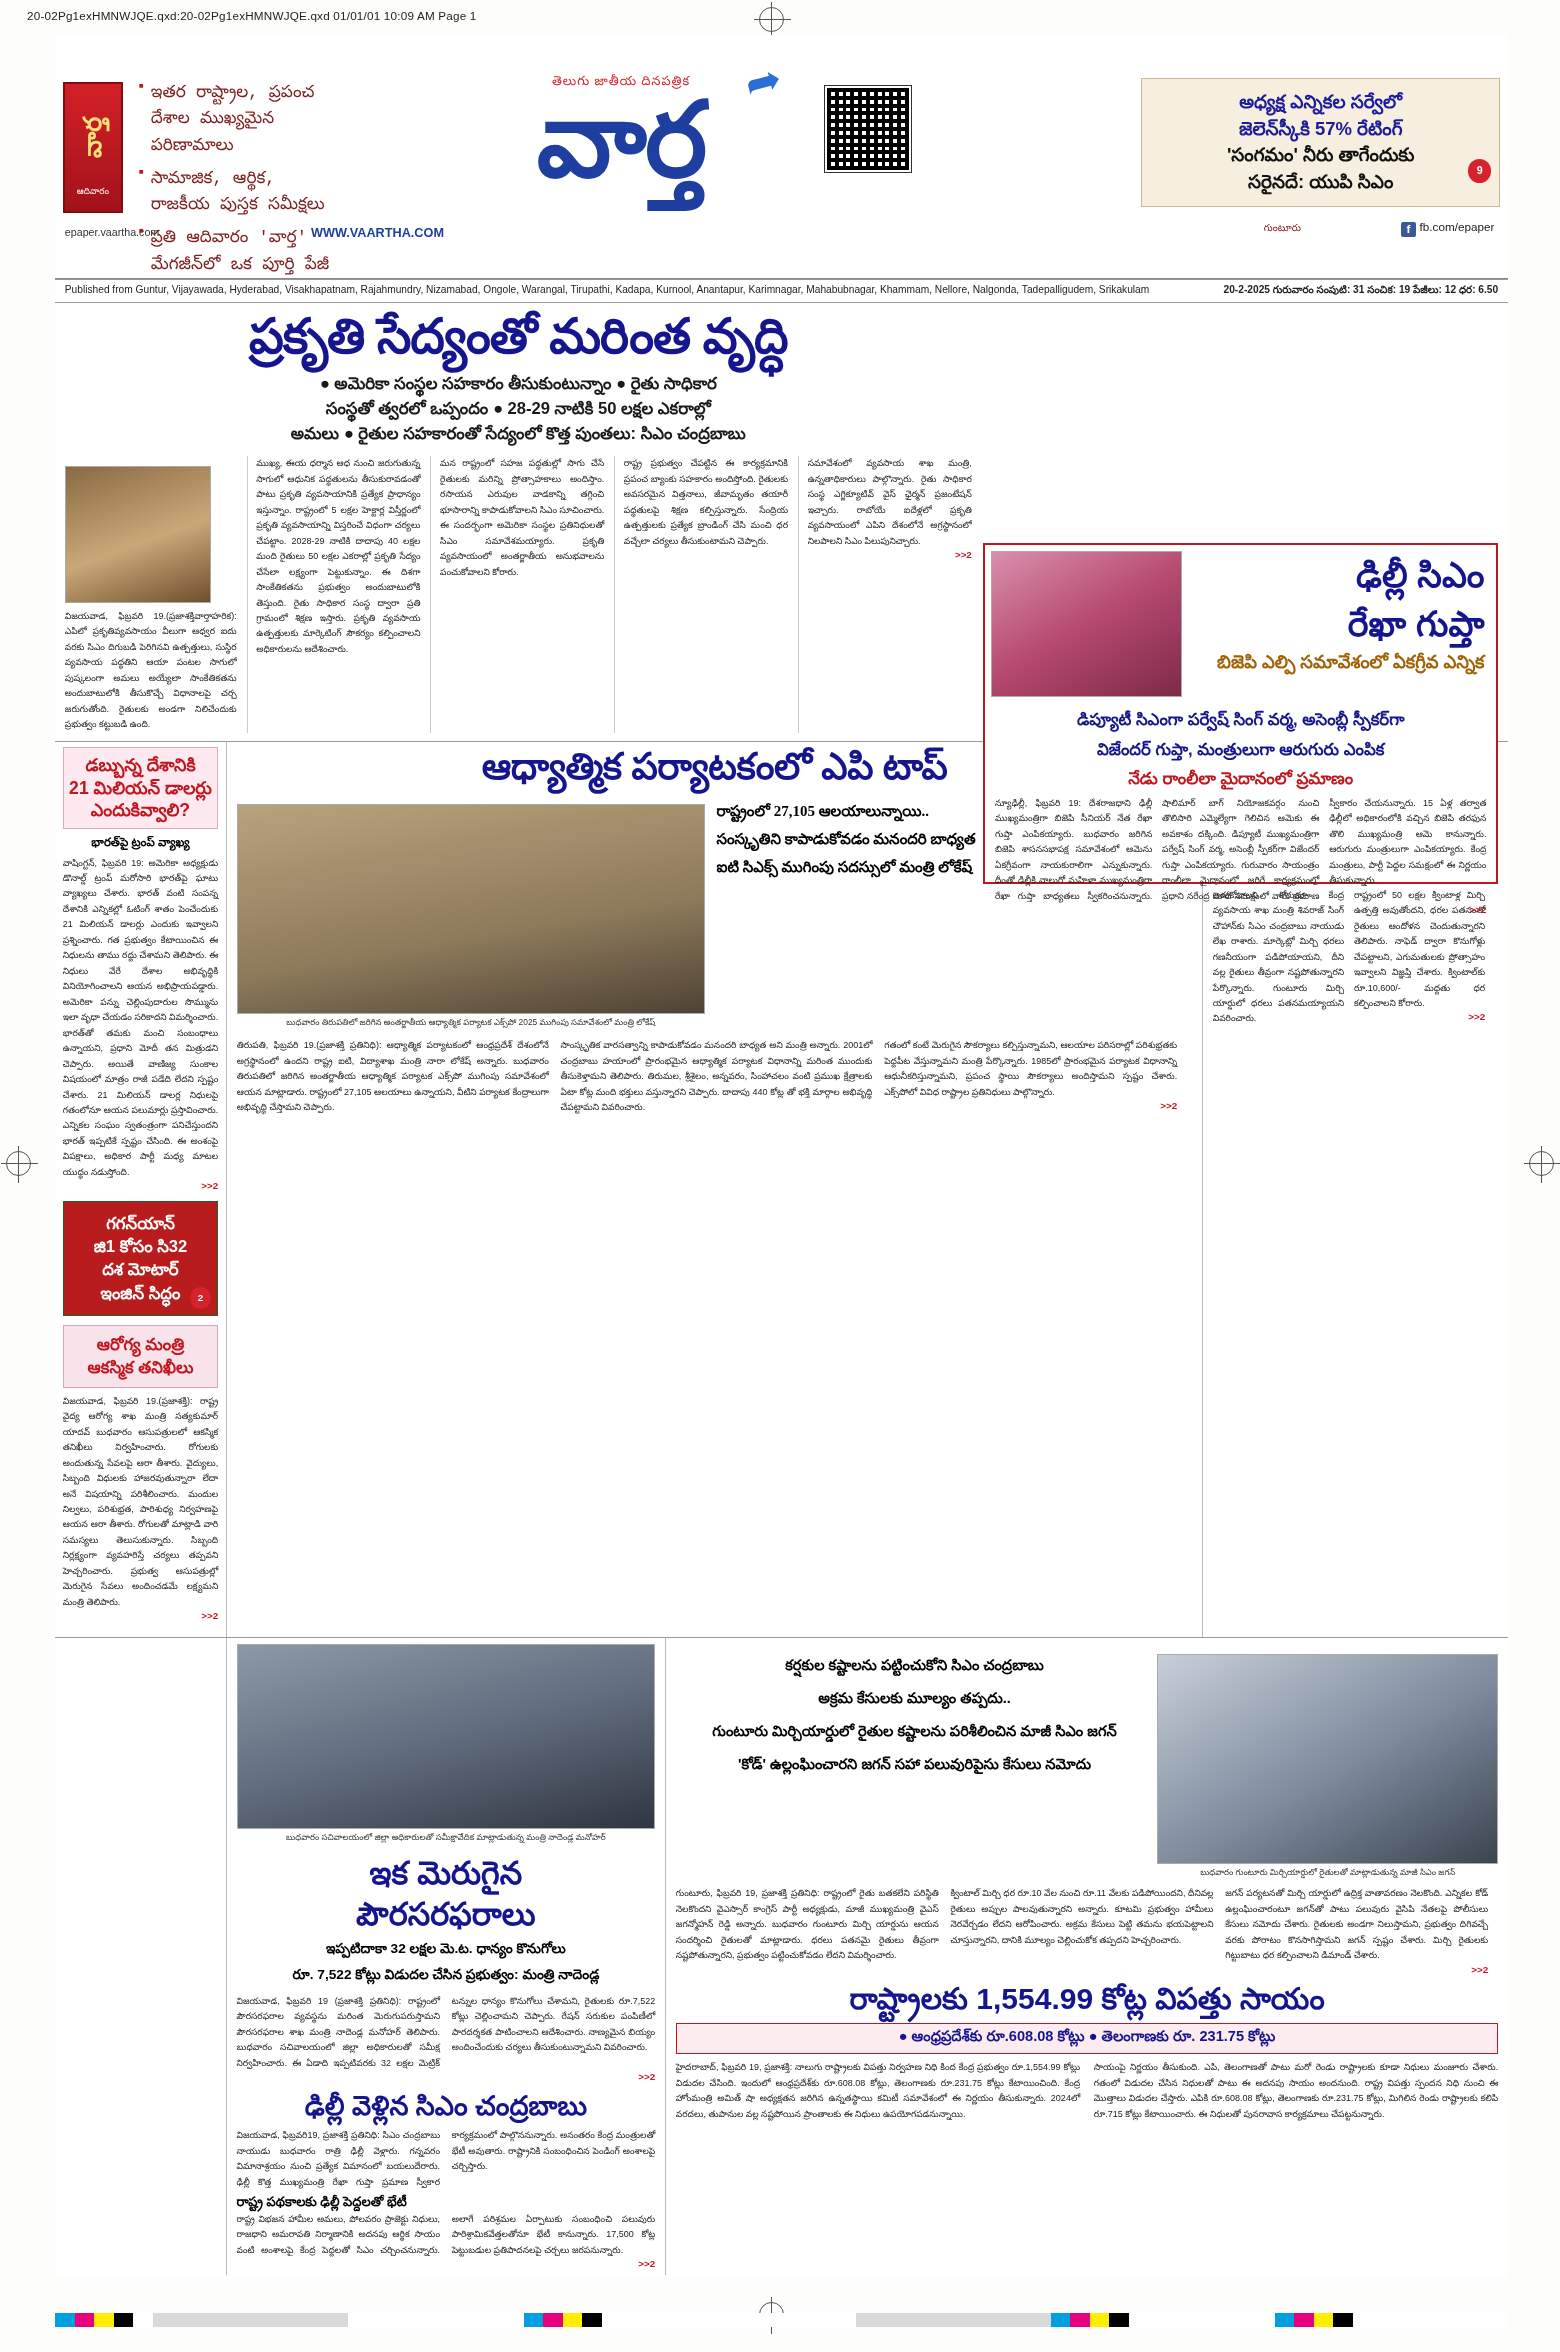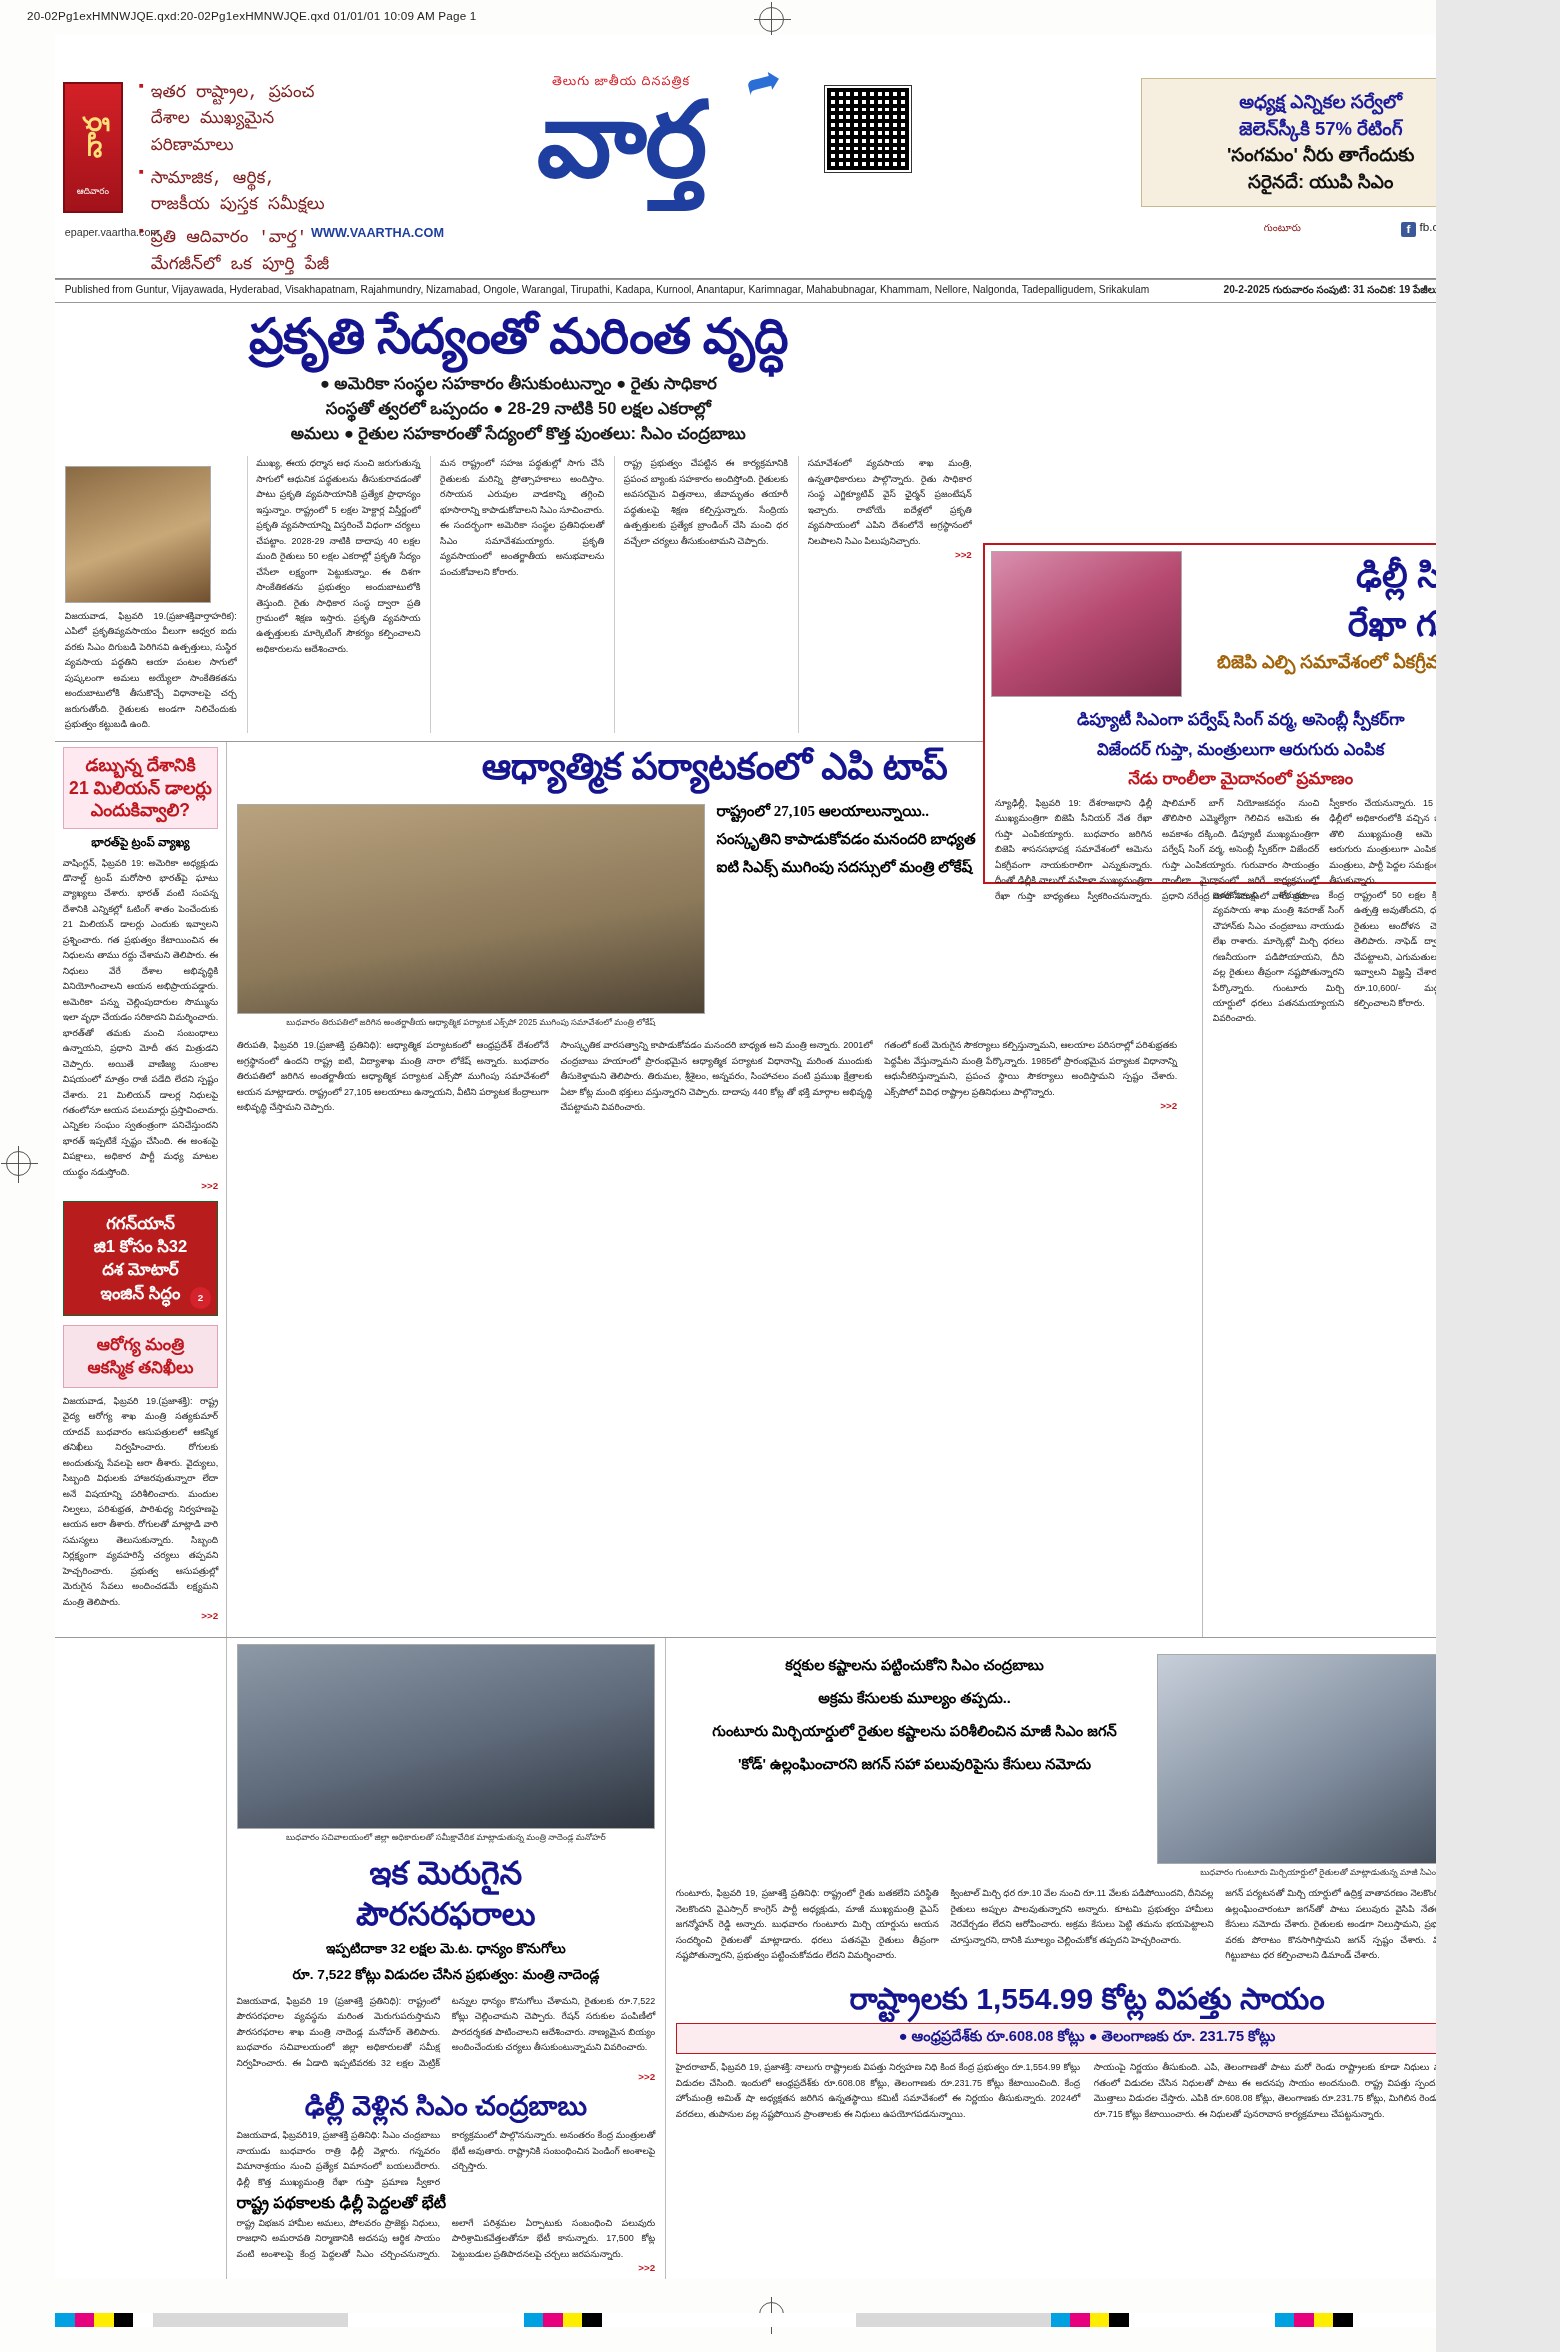--- a/index.html
+++ b/index.html
@@ -3,21 +3,21 @@
 <meta charset="utf-8">
 <style>
   * { box-sizing: border-box; }
   html, body { margin:0; padding:0; background:#e8e8e8; }
   body {
     font-family: "Liberation Sans", sans-serif;
     width:1560px;
   }
   .page {
     position:relative;
-    width:1436px;
+    width:1560px;
     height:2352px;
     background:#fdfdfb;
     overflow:hidden;
   }
   .printbar {
     position:absolute; top:0; left:0; width:1560px; height:33px;
     font-size:11.7px; color:#222; padding:8.8px 0 0 27px;
     letter-spacing:0.2px;
   }
   .reg-mark {
@@ -420,21 +420,21 @@
         <div class="caption">బుధవారం సచివాలయంలో జిల్లా అధికారులతో సమీక్షావేదిక మాట్లాడుతున్న మంత్రి నాదెండ్ల మనోహర్</div>
         <div class="mid-head2">ఇక మెరుగైన</div>
         <div class="mid-head2">పౌరసరఫరాలు</div>
         <div class="mid-sub2">ఇప్పటిదాకా 32 లక్షల మె.ట. ధాన్యం కొనుగోలు</div>
         <div class="mid-sub2">రూ. 7,522 కోట్లు విడుదల చేసిన ప్రభుత్వం: మంత్రి నాదెండ్ల</div>
         <div class="body-text" style="column-count:2; column-gap:11.7px; margin-top:7.8px;">విజయవాడ, ఫిబ్రవరి 19 (ప్రజాశక్తి ప్రతినిధి): రాష్ట్రంలో పౌరసరఫరాల వ్యవస్థను మరింత మెరుగుపరుస్తామని పౌరసరఫరాల శాఖ మంత్రి నాదెండ్ల మనోహర్ తెలిపారు. బుధవారం సచివాలయంలో జిల్లా అధికారులతో సమీక్ష నిర్వహించారు. ఈ ఏడాది ఇప్పటివరకు 32 లక్షల మెట్రిక్ టన్నుల ధాన్యం కొనుగోలు చేశామని, రైతులకు రూ.7,522 కోట్లు చెల్లించామని చెప్పారు. రేషన్ సరుకుల పంపిణీలో పారదర్శకత పాటించాలని ఆదేశించారు. నాణ్యమైన బియ్యం అందించేందుకు చర్యలు తీసుకుంటున్నామని వివరించారు.</div>
         <div class="cont" style="text-align:right">&gt;&gt;2</div>
 
         <div class="delhi-head" style="margin-top:7.8px;">ఢిల్లీ వెళ్లిన సిఎం చంద్రబాబు</div>
         <div class="body-text" style="column-count:2; column-gap:11.7px; margin-top:5.9px;">విజయవాడ, ఫిబ్రవరి19, ప్రజాశక్తి ప్రతినిధి: సిఎం చంద్రబాబు నాయుడు బుధవారం రాత్రి ఢిల్లీ వెళ్లారు. గన్నవరం విమానాశ్రయం నుంచి ప్రత్యేక విమానంలో బయలుదేరారు. ఢిల్లీ కొత్త ముఖ్యమంత్రి రేఖా గుప్తా ప్రమాణ స్వీకార కార్యక్రమంలో పాల్గొననున్నారు. అనంతరం కేంద్ర మంత్రులతో భేటీ అవుతారు. రాష్ట్రానికి సంబంధించిన పెండింగ్ అంశాలపై చర్చిస్తారు.</div>
-        <div style="font-size:16px; font-weight:bold; margin-top:3.9px;">రాష్ట్ర పథకాలకు ఢిల్లీ పెద్దలతో భేటీ</div>
+        <div style="font-size:13px; font-weight:bold; margin-top:3.9px;">రాష్ట్ర పథకాలకు ఢిల్లీ పెద్దలతో భేటీ</div>
         <div class="body-text" style="column-count:2; column-gap:11.7px;">రాష్ట్ర విభజన హామీల అమలు, పోలవరం ప్రాజెక్టు నిధులు, రాజధాని అమరావతి నిర్మాణానికి అదనపు ఆర్థిక సాయం వంటి అంశాలపై కేంద్ర పెద్దలతో సిఎం చర్చించనున్నారు. అలాగే పరిశ్రమల ఏర్పాటుకు సంబంధించి పలువురు పారిశ్రామికవేత్తలతోనూ భేటీ కానున్నారు. 17,500 కోట్ల పెట్టుబడుల ప్రతిపాదనలపై చర్చలు జరపనున్నారు.</div>
         <div class="cont" style="text-align:right">&gt;&gt;2</div>
       </div>
 
       <div class="r">
         <div style="display:flex; gap:13.7px; margin-top:9.8px;justify-content:flex-end;">
           <div style="width:458px;" class="farmer-sub">
             <div style="margin-bottom:9.8px; text-align:center;">కర్షకుల కష్టాలను పట్టించుకోని సిఎం చంద్రబాబు</div>
             <div style="margin-bottom:9.8px; text-align:center;">అక్రమ కేసులకు మూల్యం తప్పదు..</div>
             <div style="margin-bottom:9.8px; text-align:center;">గుంటూరు మిర్చియార్డులో రైతుల కష్టాలను పరిశీలించిన మాజీ సిఎం జగన్</div>

